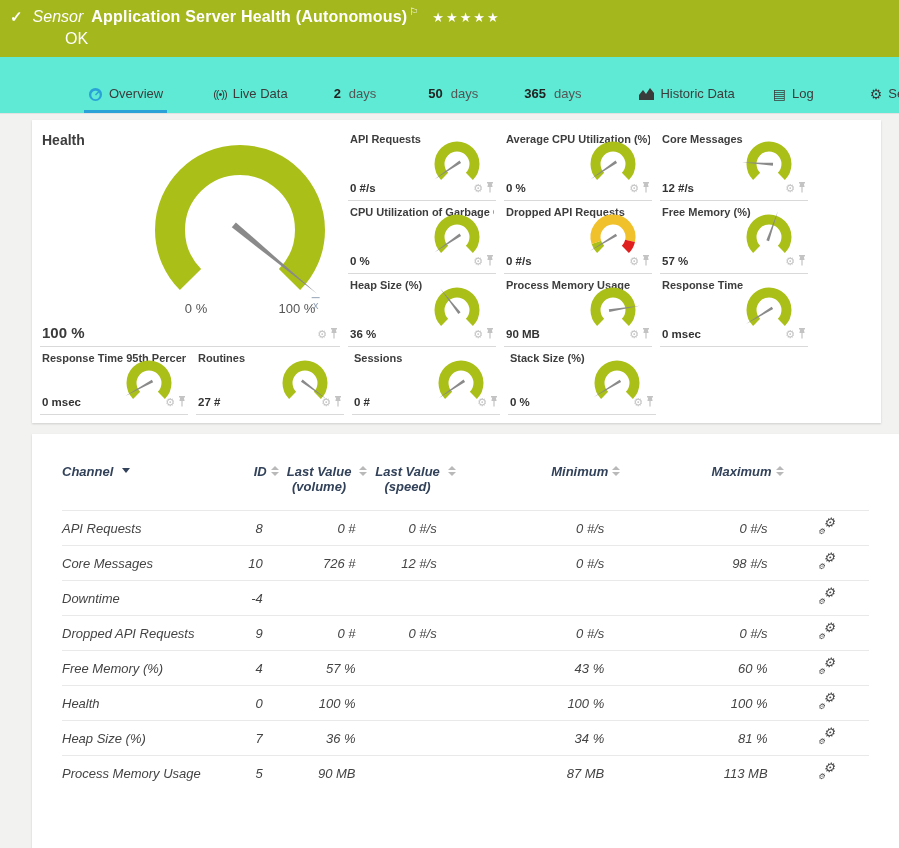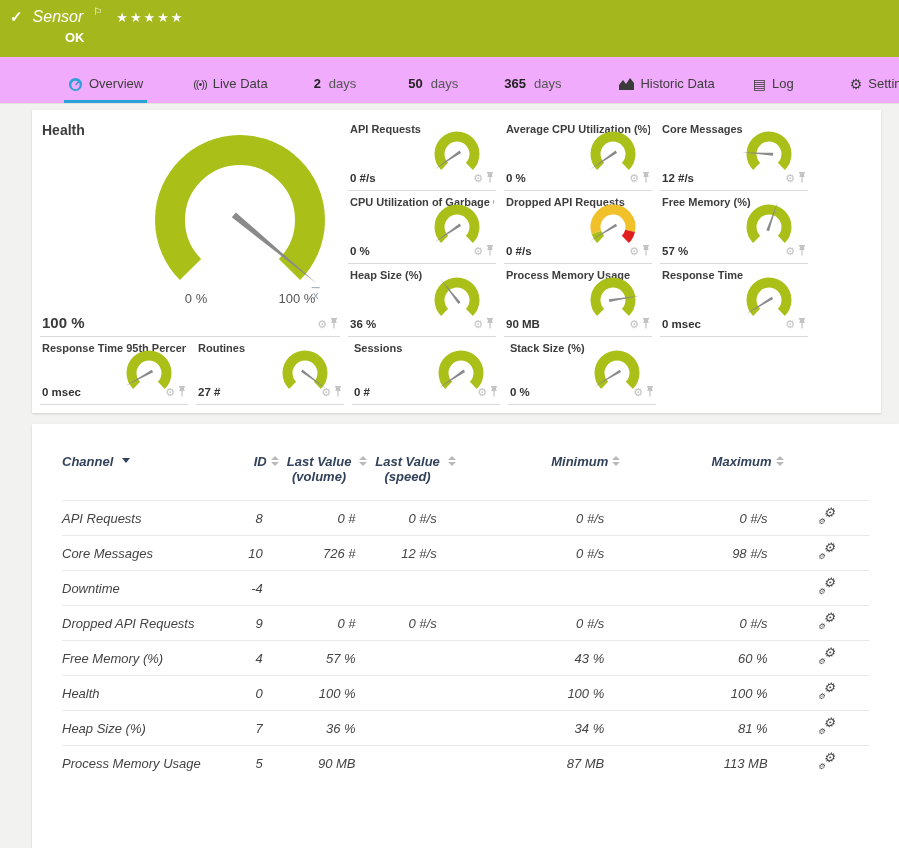--- a/index.html
+++ b/index.html
@@ -12,25 +12,25 @@
   }
 
   
   .sensor-header { background:#a4b71d; color:#fff; height:57px; padding:8px 12px 0 10px; }
   .hrow1 { display:flex; align-items:center; }
   .check-ic { font-size:15px; font-weight:bold; margin-right:10px; }
   .kind { font-style:italic; font-size:16px; margin-right:8px; }
   .sensor-title { font-weight:bold; font-size:16px; letter-spacing:.2px; }
   .flag-ic { font-size:10px; position:relative; top:-6px; margin-left:2px; cursor:pointer; }
   .stars { font-size:13px; letter-spacing:2px; margin-left:14px; cursor:pointer; }
-  .status-ok { font-size:13px; font-weight:bold; margin:4px 0 0 55px; }
+  .status-ok { font-size:16px; font-weight:normal; margin:4px 0 0 55px; }
 
   
-  #tabbar { background:#f0abfc; height:47px; display:flex; align-items:flex-end;
-            padding-left:64px; border-bottom:1px solid #e2e2e2; }
+  #tabbar { background:#5eead4; height:57px; display:flex; align-items:flex-end;
+            padding-left:84px; border-bottom:1px solid #e2e2e2; }
   .tab { display:flex; align-items:center; gap:6px; font-size:13px; color:#3c3c3c;
          padding:0 4px 12px 4px; cursor:pointer; white-space:nowrap; }
   .tab.active { border-bottom:3px solid #2aa2d8; padding-bottom:9px; }
   #tabbar .tab:nth-child(2){margin-left:42px}
   #tabbar .tab:nth-child(3){margin-left:38px}
   #tabbar .tab:nth-child(4){margin-left:44px}
   #tabbar .tab:nth-child(5){margin-left:38px}
   #tabbar .tab:nth-child(6){margin-left:50px}
   #tabbar .tab:nth-child(7){margin-left:30px}
   #tabbar .tab:nth-child(8){margin-left:48px}
@@ -82,20 +82,21 @@
   .gears-ic .g1 { position:absolute; right:0; top:-3px; font-size:13px; color:#4c4c4c; line-height:1; }
   .gears-ic .g2 { position:absolute; left:0; bottom:-2px; font-size:8px; color:#4c4c4c; line-height:1; }
 </style>
 </head>
 <body>
 
 <header class="sensor-header">
   <div class="hrow1">
     <span class="check-ic">✓</span>
     <span class="kind">Sensor</span>
+    <span class="sensor-title">Application Server Health (Autonomous)</span>
     <span class="flag-ic">⚐</span>
     <span class="stars">★★★★★</span>
   </div>
   <div class="status-ok">OK</div>
 </header>
 
 <nav id="tabbar">
     <div class="tab active">
       <svg width="15" height="14" viewBox="0 0 16 15">
         <path d="M8 1 A7 7 0 1 0 8 15 A7 7 0 0 0 8 1 Z M8 4 A4.5 4.5 0 1 1 8 13 A4.5 4.5 0 0 1 8 4 Z" fill="#2aa2d8" fill-rule="evenodd"></path>

